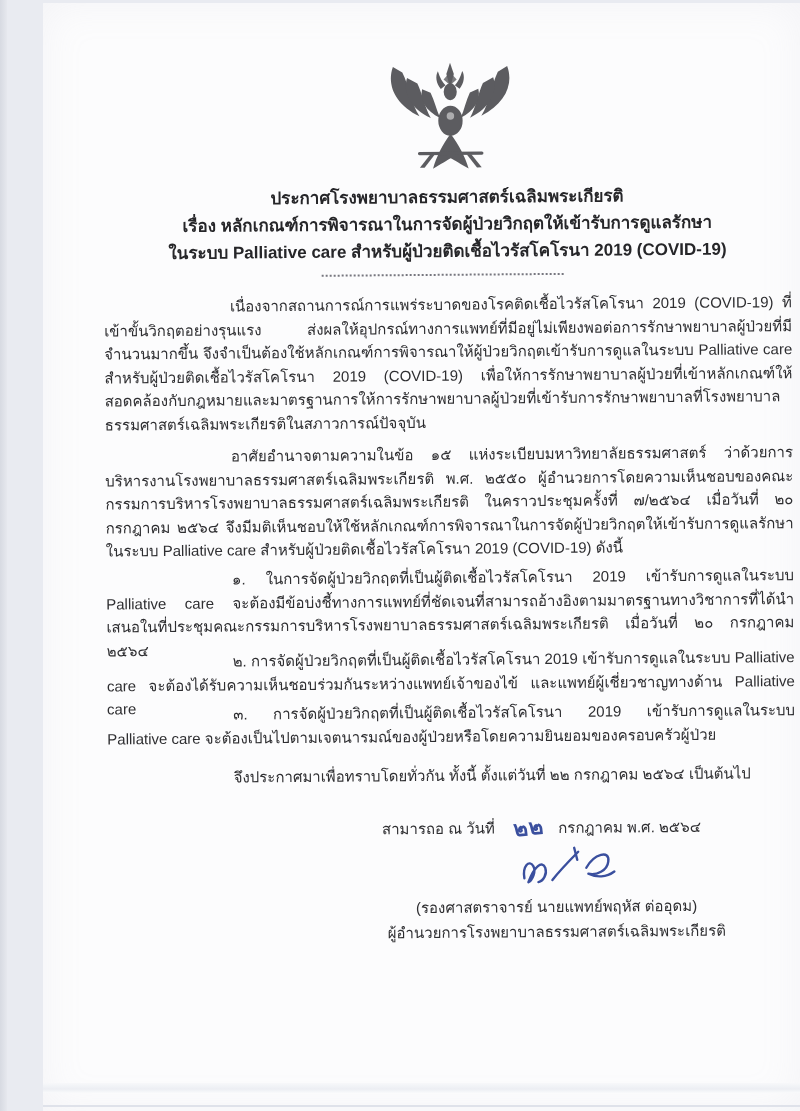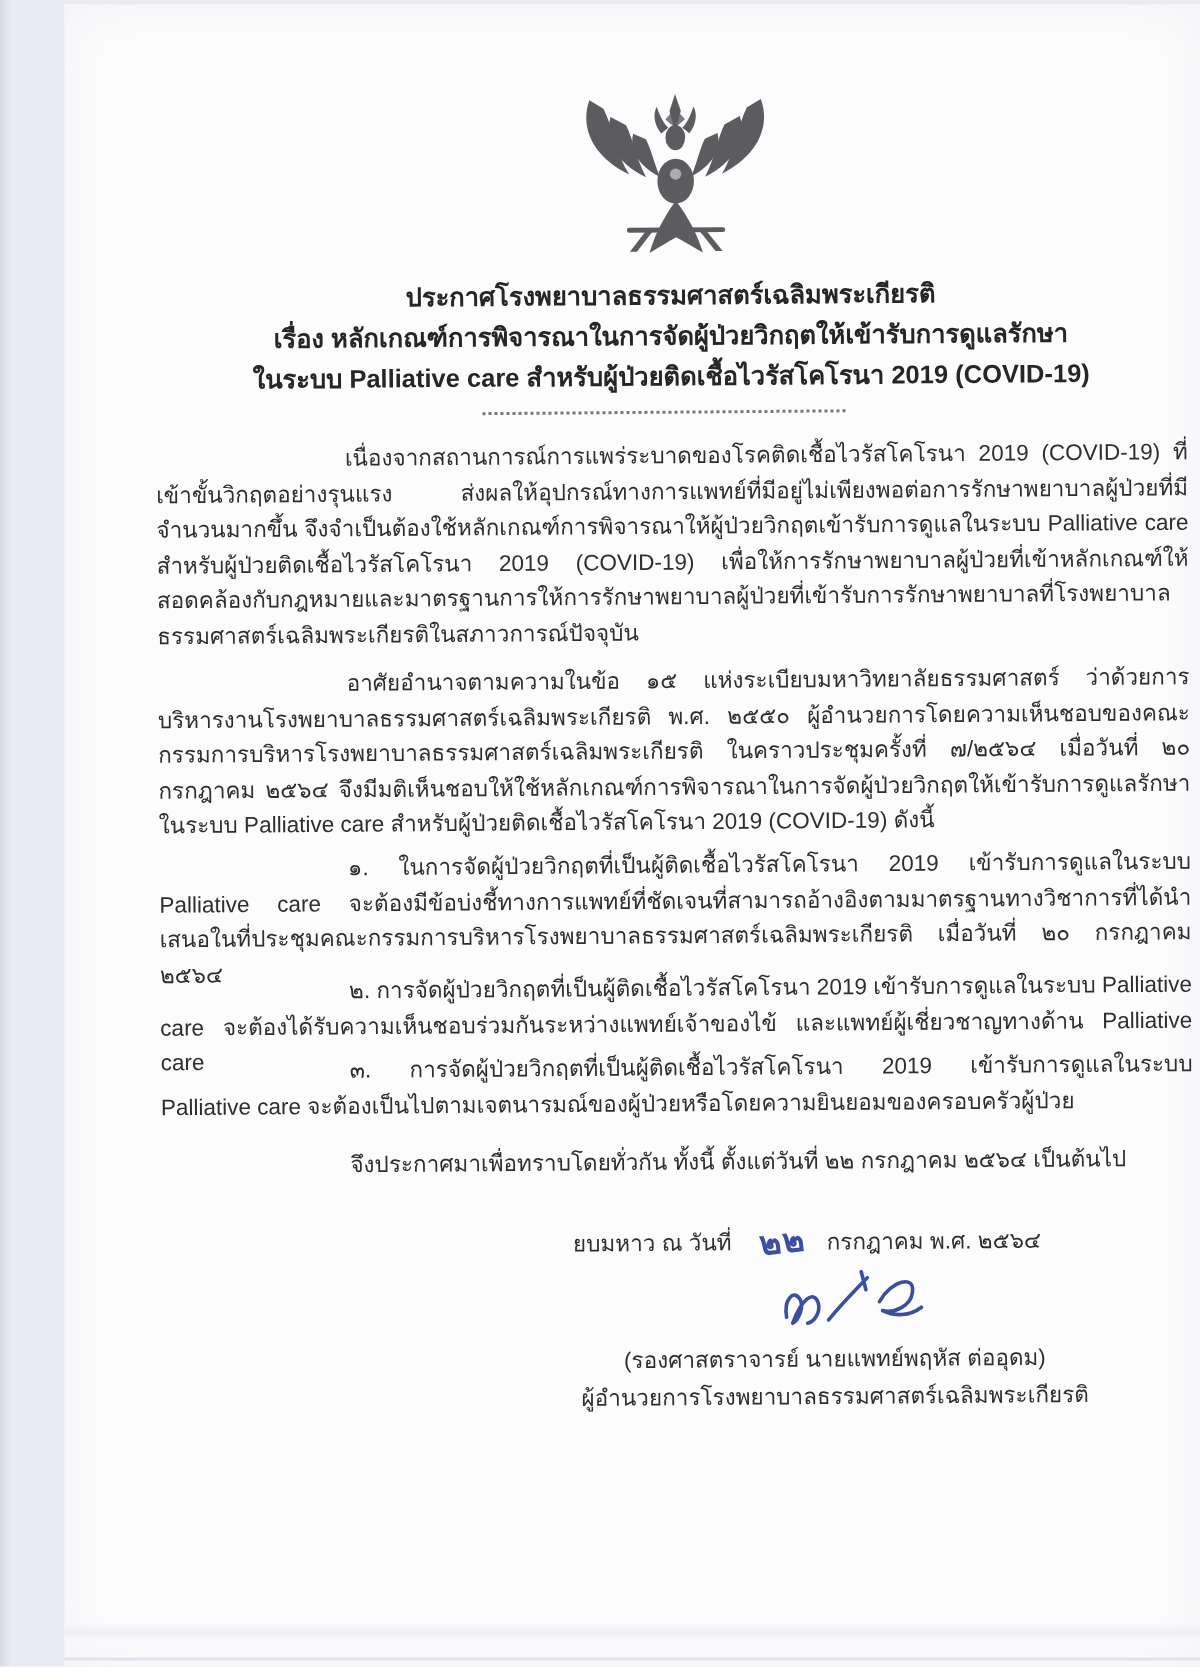--- a/index.html
+++ b/index.html
@@ -154,21 +154,21 @@
     <div class="abs body-text indent p1">เนื่องจากสถานการณ์การแพร่ระบาดของโรคติดเชื้อไวรัสโคโรนา 2019 (COVID-19) ที่เข้าขั้นวิกฤตอย่างรุนแรง ส่งผลให้อุปกรณ์ทางการแพทย์ที่มีอยู่ไม่เพียงพอต่อการรักษาพยาบาลผู้ป่วยที่มีจำนวนมากขึ้น จึงจำเป็นต้องใช้หลักเกณฑ์การพิจารณาให้ผู้ป่วยวิกฤตเข้ารับการดูแลในระบบ Palliative care สำหรับผู้ป่วยติดเชื้อไวรัสโคโรนา 2019 (COVID-19) เพื่อให้การรักษาพยาบาลผู้ป่วยที่เข้าหลักเกณฑ์ให้สอดคล้องกับกฎหมายและมาตรฐานการให้การรักษาพยาบาลผู้ป่วยที่เข้ารับการรักษาพยาบาลที่โรงพยาบาลธรรมศาสตร์เฉลิมพระเกียรติในสภาวการณ์ปัจจุบัน</div>
     <div class="abs body-text indent p2">อาศัยอำนาจตามความในข้อ ๑๕ แห่งระเบียบมหาวิทยาลัยธรรมศาสตร์ ว่าด้วยการบริหารงานโรงพยาบาลธรรมศาสตร์เฉลิมพระเกียรติ พ.ศ. ๒๕๕๐ ผู้อำนวยการโดยความเห็นชอบของคณะกรรมการบริหารโรงพยาบาลธรรมศาสตร์เฉลิมพระเกียรติ ในคราวประชุมครั้งที่ ๗/๒๕๖๔ เมื่อวันที่ ๒๐ กรกฎาคม ๒๕๖๔ จึงมีมติเห็นชอบให้ใช้หลักเกณฑ์การพิจารณาในการจัดผู้ป่วยวิกฤตให้เข้ารับการดูแลรักษาในระบบ Palliative care สำหรับผู้ป่วยติดเชื้อไวรัสโคโรนา 2019 (COVID-19) ดังนี้</div>
 
     <div class="abs body-text indent i1">๑. ในการจัดผู้ป่วยวิกฤตที่เป็นผู้ติดเชื้อไวรัสโคโรนา 2019 เข้ารับการดูแลในระบบ Palliative care จะต้องมีข้อบ่งชี้ทางการแพทย์ที่ชัดเจนที่สามารถอ้างอิงตามมาตรฐานทางวิชาการที่ได้นำเสนอในที่ประชุมคณะกรรมการบริหารโรงพยาบาลธรรมศาสตร์เฉลิมพระเกียรติ เมื่อวันที่ ๒๐ กรกฎาคม ๒๕๖๔</div>
     <div class="abs body-text indent i2">๒. การจัดผู้ป่วยวิกฤตที่เป็นผู้ติดเชื้อไวรัสโคโรนา 2019 เข้ารับการดูแลในระบบ Palliative care จะต้องได้รับความเห็นชอบร่วมกันระหว่างแพทย์เจ้าของไข้ และแพทย์ผู้เชี่ยวชาญทางด้าน Palliative care</div>
     <div class="abs body-text indent i3">๓. การจัดผู้ป่วยวิกฤตที่เป็นผู้ติดเชื้อไวรัสโคโรนา 2019 เข้ารับการดูแลในระบบ Palliative care จะต้องเป็นไปตามเจตนารมณ์ของผู้ป่วยหรือโดยความยินยอมของครอบครัวผู้ป่วย</div>
 
     <div class="abs body-text indent closing">จึงประกาศมาเพื่อทราบโดยทั่วกัน ทั้งนี้ ตั้งแต่วันที่ ๒๒ กรกฎาคม ๒๕๖๔ เป็นต้นไป</div>
 
     <div class="abs dateline">
-      <span>ยบมหาว  ณ  วันที่</span>
+      <span>สามารถอ  ณ  วันที่</span>
       <span class="handwritten-day">๒๒</span>
       <span>กรกฎาคม พ.ศ. ๒๕๖๔</span>
     </div>
 
     <div class="abs signature-wrap">
       <svg width="130" height="58" viewBox="0 0 130 58" aria-hidden="true">
         <g stroke="#3a4f9e" stroke-width="2.4" fill="none" stroke-linecap="round" stroke-linejoin="round">
           <path d="M10,40 C8,28 15,21 19,28 C22,33 18,42 14,44 C20,28 28,22 31,30 C33,36 29,43 24,44"></path>
           <path d="M38,42 C46,32 56,22 64,14"></path>
           <path d="M60,10 L63,22"></path>

